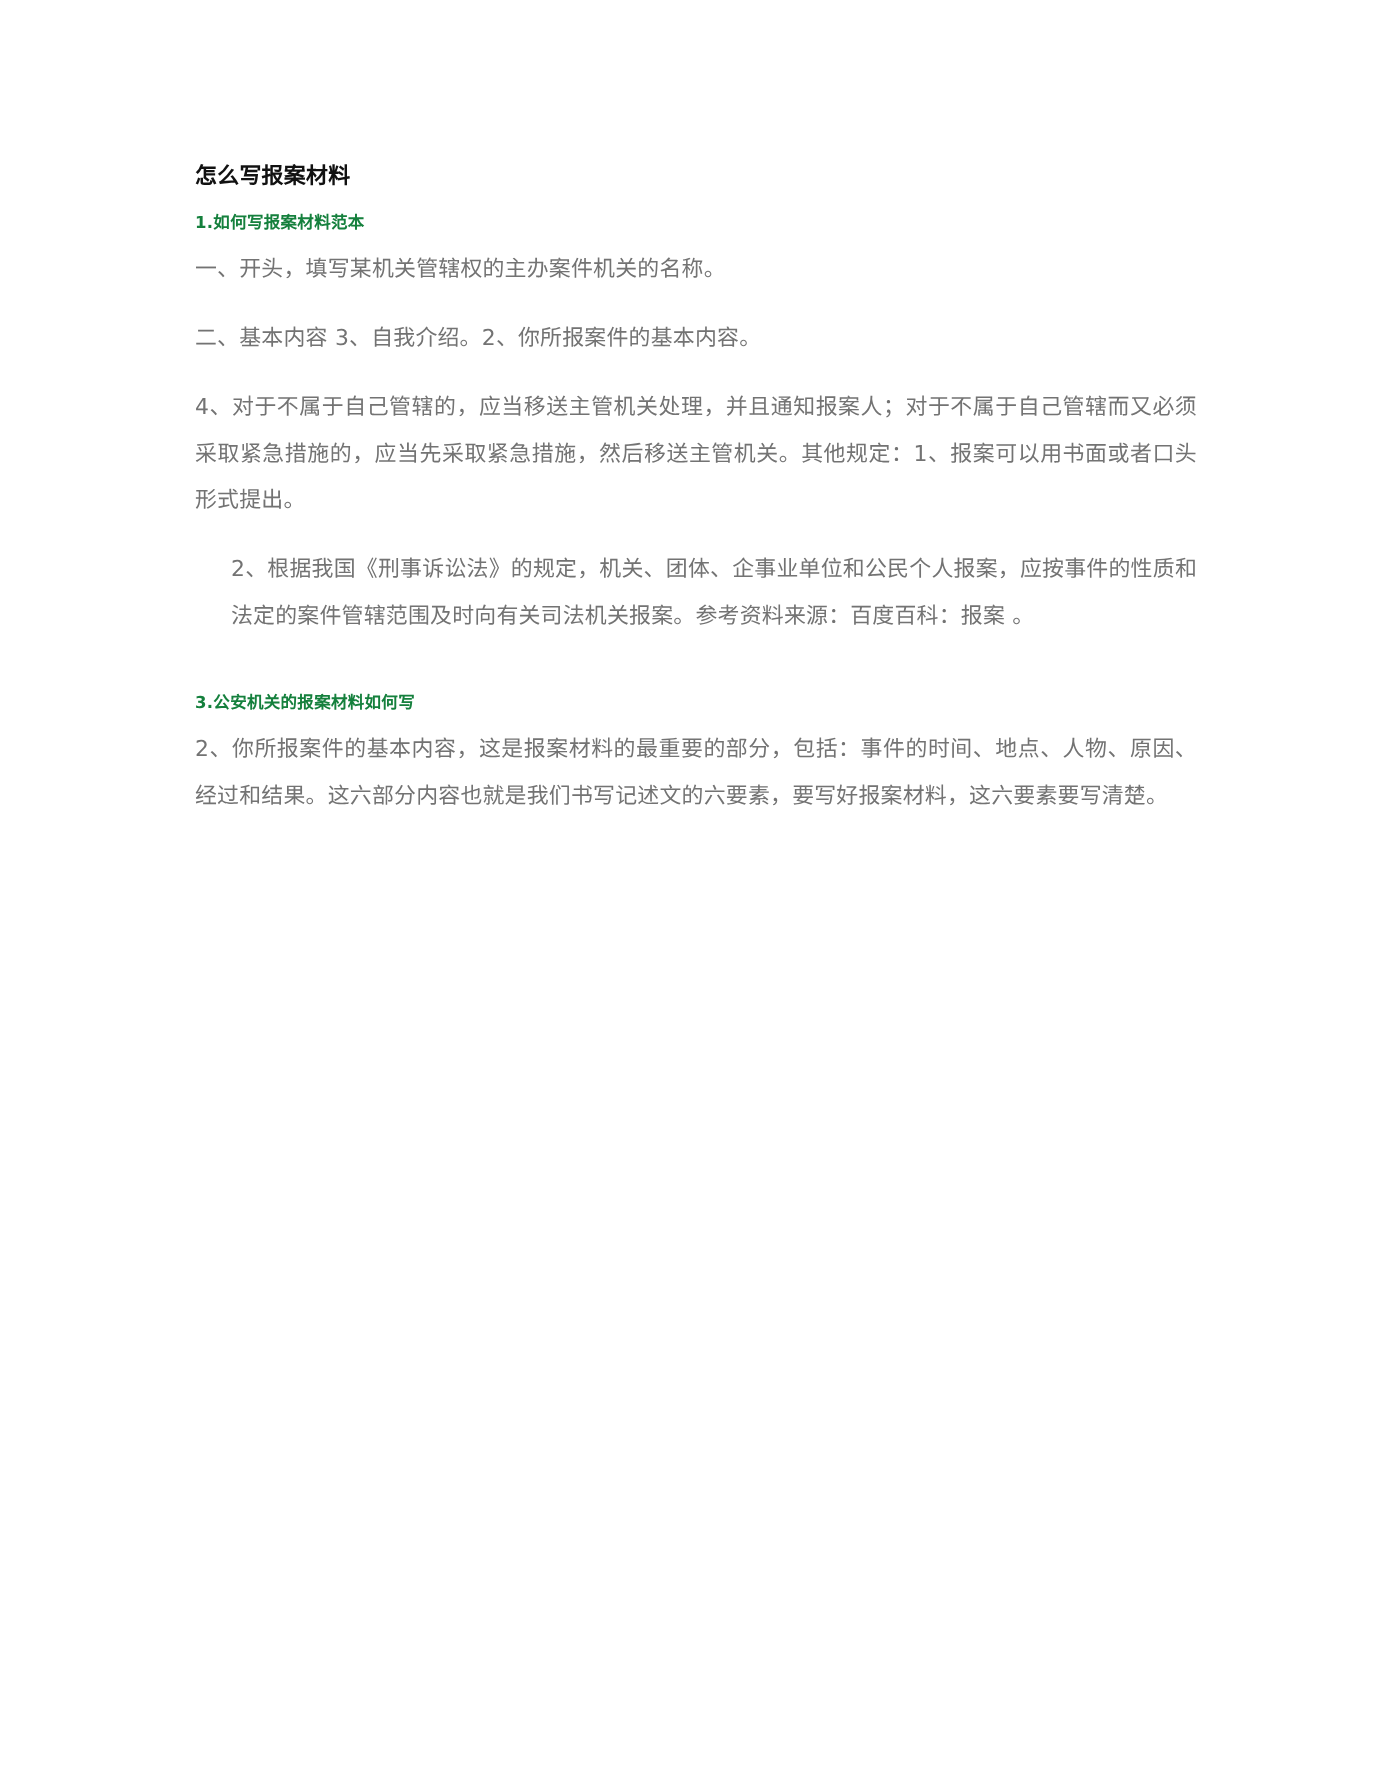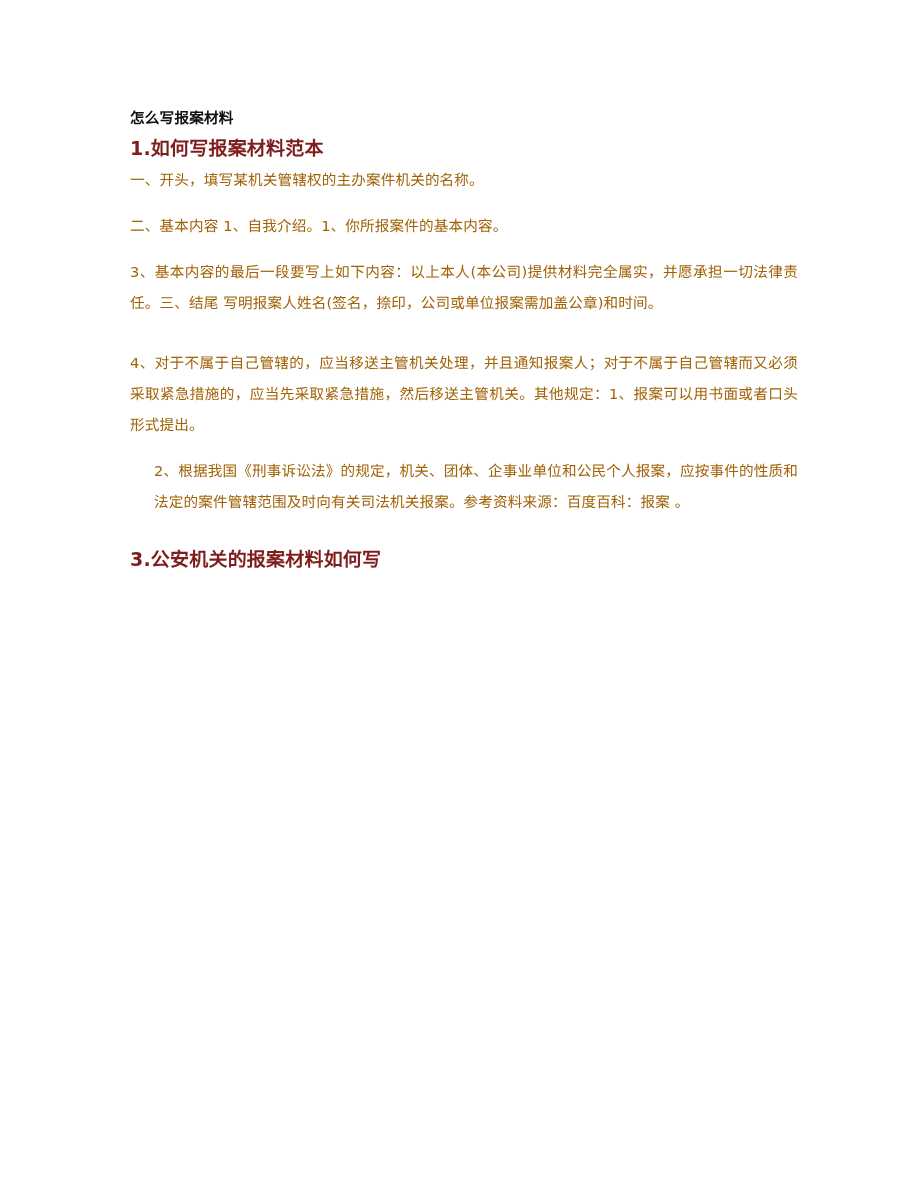--- a/index.html
+++ b/index.html
@@ -28,66 +28,66 @@
     width: 668px;
   }
   .para {
     font-size: 14.6px;
     line-height: 31px;
     letter-spacing: 0.15px;
     text-align: justify;
     text-justify: inter-ideograph;
     word-break: break-all;
     margin: 0 0 0 0;
-    color: #a16207;
+    color: #737373;
   }
   
   .gap-title   { margin-bottom: 14px; }
   .gap-normal  { margin-bottom: 15px; }
   .gap-wide    { margin-bottom: 27px; margin-left: 24px; }
   .gap-xwide   { margin-bottom: 29px; }
 
   .title-line {
     font-size: 14.6px;
     line-height: 31px;
     font-weight: 600;
     color: #111111;
     letter-spacing: 0.2px;
     margin: 0;
   }
   .heading {
-    font-size: 19px;
+    font-size: 11px;
     line-height: 31px;
     font-weight: 600;
-    color: #7f1d1d;
+    color: #15803d;
     letter-spacing: 0.2px;
     margin: 0;
   }
 </style>
 </head>
 <body>
 
 <div class="page">
   <div class="doc-body">
 
     <p class="title-line gap-title">怎么写报案材料</p>
 
     <p class="heading gap-normal">1.如何写报案材料范本</p>
 
     <p class="para gap-normal">一、开头，填写某机关管辖权的主办案件机关的名称。</p>
 
-    <p class="para gap-normal">二、基本内容 1、自我介绍。1、你所报案件的基本内容。</p>
+    <p class="para gap-normal">二、基本内容 3、自我介绍。2、你所报案件的基本内容。</p>
 
-    <p class="para gap-xwide">3、基本内容的最后一段要写上如下内容：以上本人(本公司)提供材料完全属实，并愿承担一切法律责任。三、结尾 写明报案人姓名(签名，捺印，公司或单位报案需加盖公章)和时间。</p>
 
 
 
     <p class="para gap-normal">4、对于不属于自己管辖的，应当移送主管机关处理，并且通知报案人；对于不属于自己管辖而又必须采取紧急措施的，应当先采取紧急措施，然后移送主管机关。其他规定：1、报案可以用书面或者口头形式提出。</p>
 
 
     <p class="para gap-wide">2、根据我国《刑事诉讼法》的规定，机关、团体、企事业单位和公民个人报案，应按事件的性质和法定的案件管辖范围及时向有关司法机关报案。参考资料来源：百度百科：报案 。</p>
 
     <p class="heading gap-wide">3.公安机关的报案材料如何写</p>
 
 
+    <p class="para">2、你所报案件的基本内容，这是报案材料的最重要的部分，包括：事件的时间、地点、人物、原因、经过和结果。这六部分内容也就是我们书写记述文的六要素，要写好报案材料，这六要素要写清楚。</p>
 
   </div>
 </div>
 
 </body></html>

